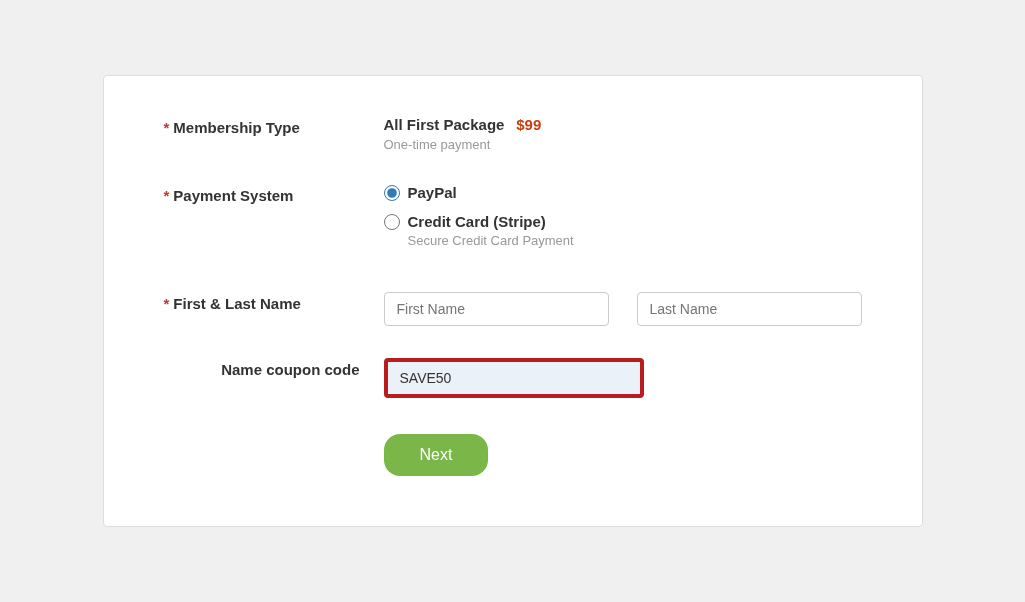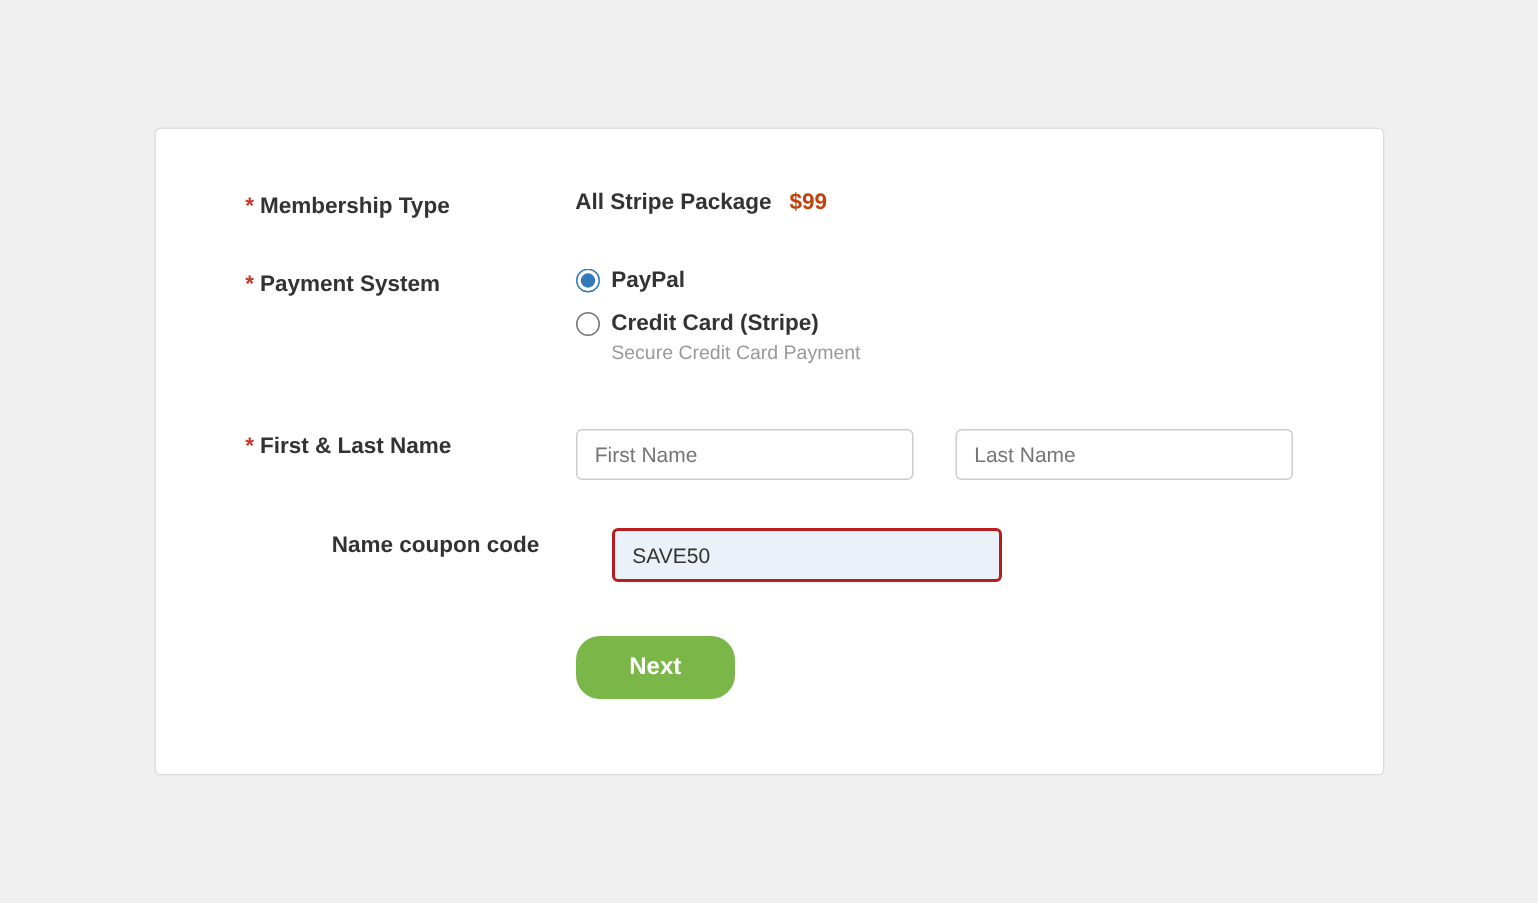--- a/index.html
+++ b/index.html
@@ -90,37 +90,36 @@
       flex: 1;
       padding: 8px 12px;
       border: 1px solid #ccc;
       border-radius: 4px;
       font-size: 14px;
       color: #999;
       outline: none;
     }
     .coupon-input {
       padding: 8px 12px;
-      border: 2px solid #b91c1c;
+      border: 4px solid #b91c1c;
       border-radius: 4px;
       font-size: 14px;
       background: #eaf1f8;
       color: #333;
       width: 260px;
       outline: none;
-      margin-left: 24px;
     }
     .next-btn {
       background: #7ab648;
       color: #fff;
       border: none;
       border-radius: 16px;
       padding: 12px 36px;
       font-size: 16px;
-      font-weight: bold;
+      font-weight: normal;
       cursor: pointer;
       margin-top: 4px;
     }
     .label-col-plain {
       width: 220px;
       min-width: 220px;
       padding-top: 3px;
       text-align: right;
       padding-right: 24px;
       font-weight: bold;
@@ -132,23 +131,24 @@
 <body>
 
 <div class="card">
 
   <div class="form-row">
     <div class="label-col">
       <span class="required-star">*</span><span>Membership Type</span>
     </div>
     <div class="value-col">
       <div>
-        <span class="membership-name">All Stripe Package</span>
+        <span class="membership-name">All First Package</span>
         <span class="membership-price">$99</span>
       </div>
+      <div class="membership-sub">One-time payment</div>
     </div>
   </div>
 
   <div class="form-row">
     <div class="label-col">
       <span class="required-star">*</span><span>Payment System</span>
     </div>
     <div class="value-col">
       <div class="payment-option">
         <label>

